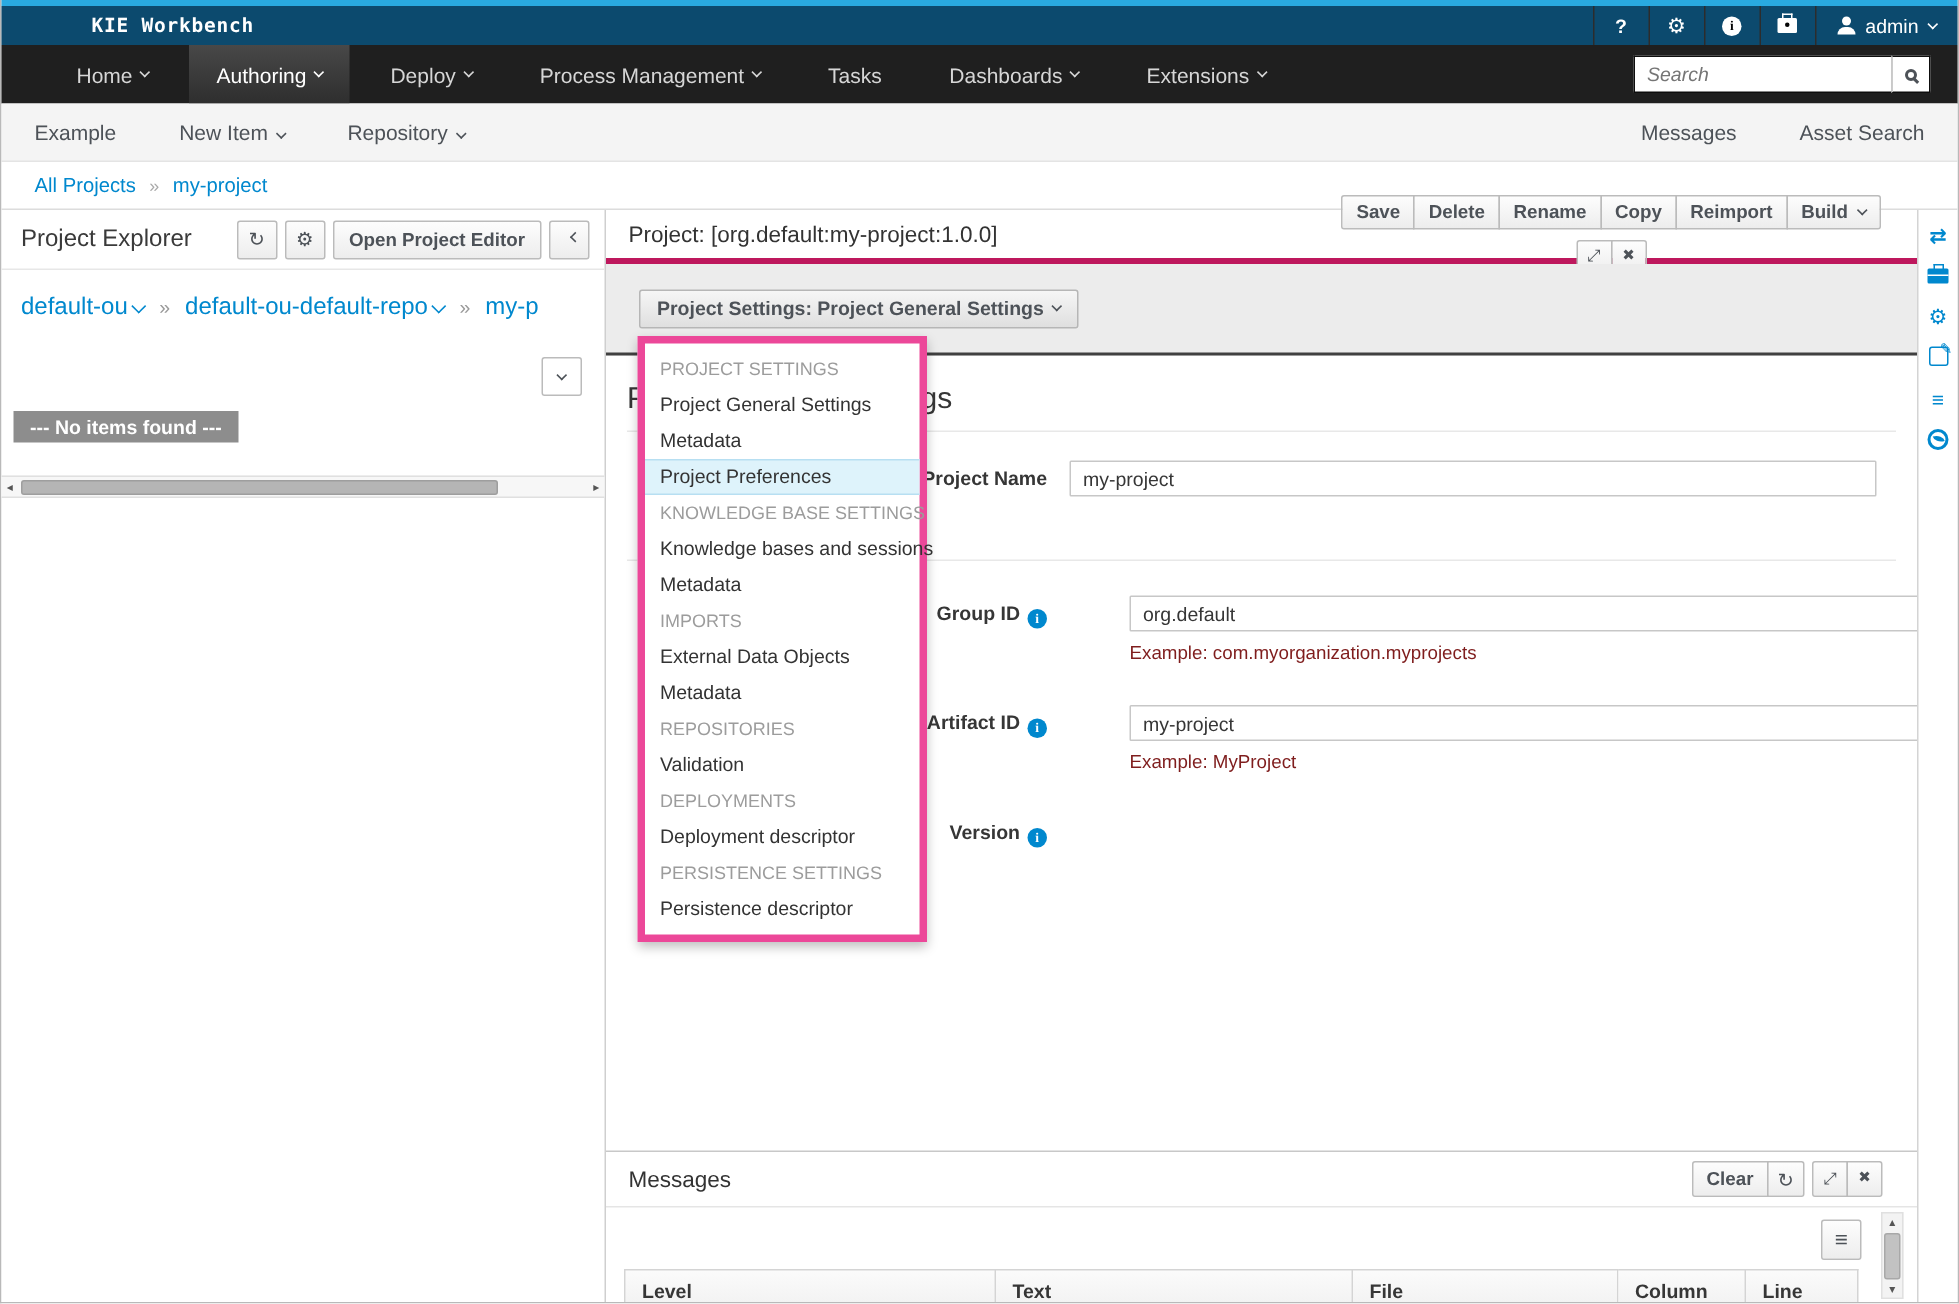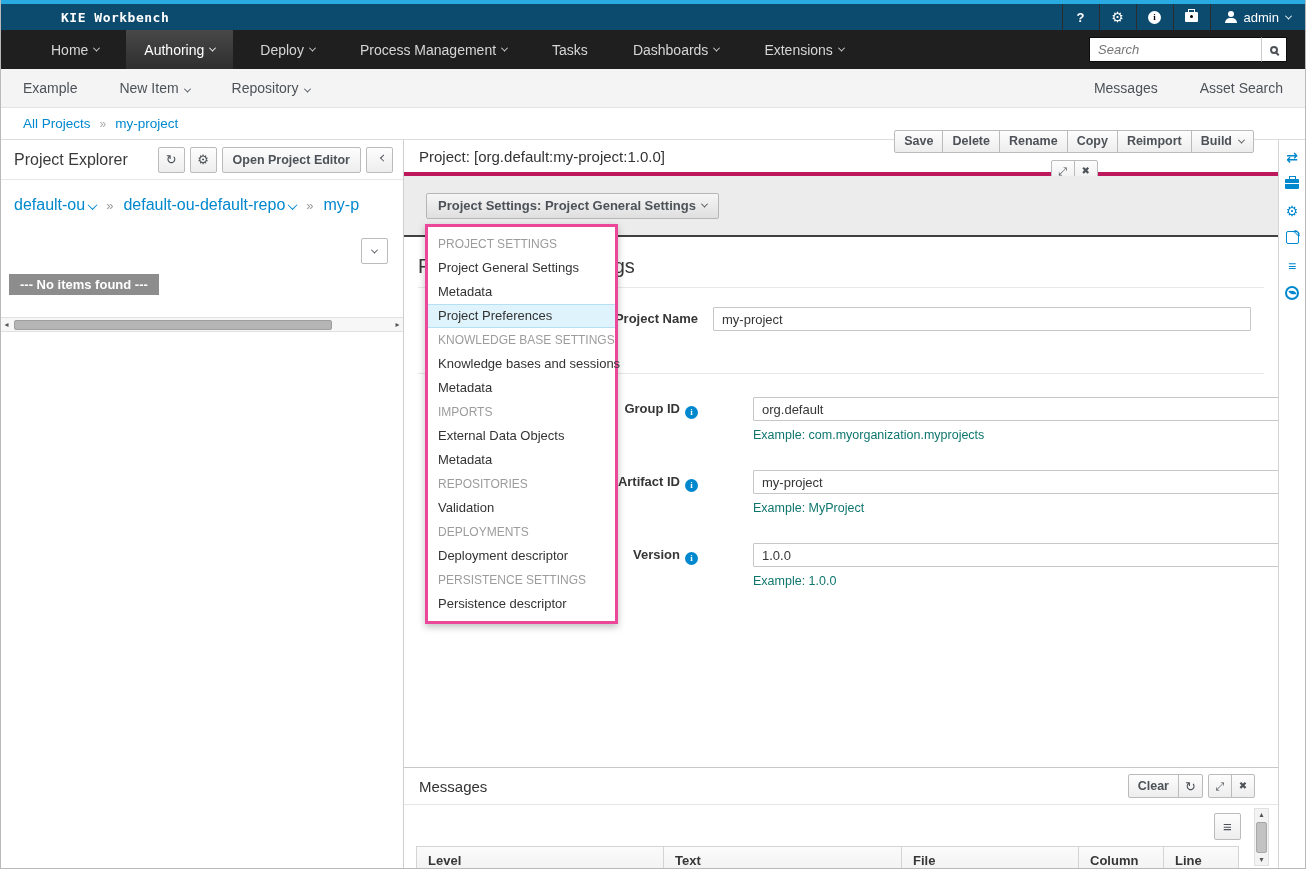--- a/index.html
+++ b/index.html
@@ -115,27 +115,27 @@
   .form-label { width:280px; flex:none; text-align:right; font-weight:bold; font-size:13px;
     color:#363636; line-height:24px; margin-right:15px; }
   .icon-info { display:inline-block; width:13px; height:13px; border-radius:50%; background:#0088ce;
     color:#fff; font:bold 9px/13px "Liberation Serif",serif; text-align:center; margin-left:5px;
     vertical-align:-2px; cursor:pointer; }
   .form-field { flex:none; width:538px; }
   .txt-input { width:538px; height:24px; border:1px solid #c7c7c7; border-radius:1px; padding:0 8px;
     font-size:13px; color:#363636; font-family:inherit; outline:none; }
   .txt-area { width:538px; height:47px; border:1px solid #c7c7c7; border-radius:1px; padding:3px 8px;
     font-size:13px; color:#363636; font-family:inherit; outline:none; resize:both; }
-  .helper { font-size:12.5px; color:#0f766e; margin-top:7px; }
+  .helper { font-size:12.5px; color:#7f1d1d; margin-top:7px; }
   .gav-hr { border:none; border-top:1px solid #e8e8e8; margin:42px 0 23px 0; }
   .form-row.gav { margin-bottom:28px;gap:40px; }
 
   
   .menu { position:absolute; left:21px; top:84px; width:193px; background:#fff;
-    border:3px solid #ec4899; box-shadow:0 3px 7px rgba(0,0,0,.25); padding:5px 0; z-index:20; }
+    border:5px solid #ec4899; box-shadow:0 3px 7px rgba(0,0,0,.25); padding:5px 0; z-index:20; }
   .menu-header { height:24px; line-height:24px; padding:0 10px; color:#9c9c9c; font-size:12px; white-space:nowrap; }
   .menu-item { height:24px; line-height:24px; padding:0 10px; color:#333; font-size:13px;
     cursor:pointer; white-space:nowrap; }
   .menu-item.sel { background:#def3fb; border-top:1px solid #b7dff2; border-bottom:1px solid #b7dff2;
     height:24px; line-height:22px; }
 
   
   .messages { flex:1; border-top:1px solid #c8c8c8; display:flex; flex-direction:column; min-height:0; }
   .msg-head { height:37px; display:flex; align-items:center; padding:0 23px 0 15px;
     border-bottom:1px solid #e5e5e5; flex:none; }
@@ -342,24 +342,20 @@
           </div>
           <div class="form-row gav">
             <label class="form-label"><span>Artifact ID</span><span class="icon-info">i</span></label>
             <span class="form-field">
               <input class="txt-input" value="my-project" style="">
               <div class="helper">Example: MyProject</div>
             </span>
           </div>
           <div class="form-row gav">
             <label class="form-label"><span>Version</span><span class="icon-info">i</span></label>
-            <span class="form-field">
-              <input class="txt-input" value="1.0.0" style="">
-              <div class="helper">Example: 1.0.0</div>
-            </span>
           </div>
         </div>
       </div>
 
       <div class="menu">
         <div class="menu-header">PROJECT SETTINGS</div>
         <div class="menu-item">Project General Settings</div>
         <div class="menu-item">Metadata</div>
         <div class="menu-item sel">Project Preferences</div>
         <div class="menu-header">KNOWLEDGE BASE SETTINGS</div>

